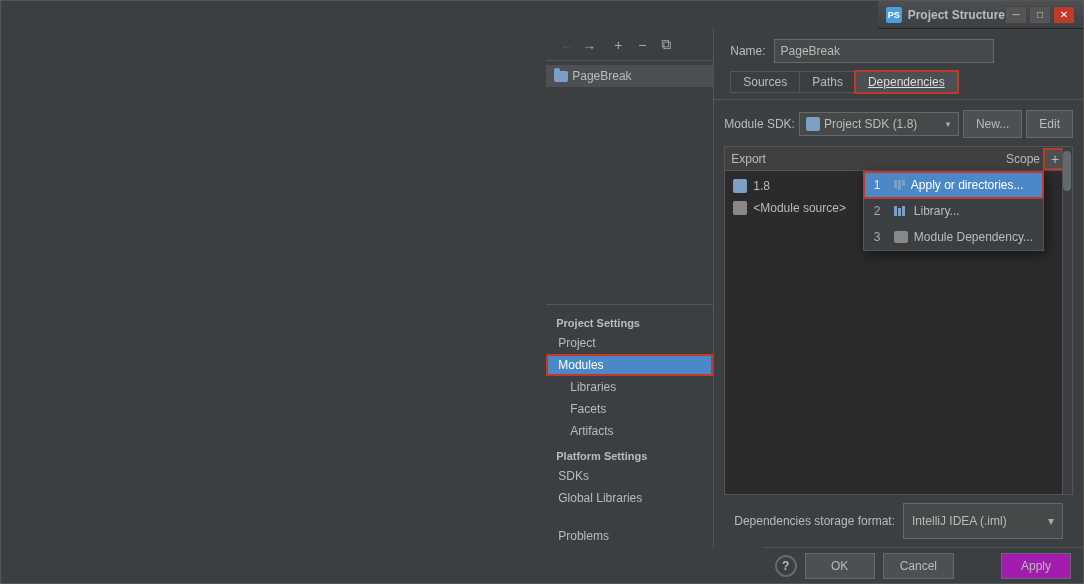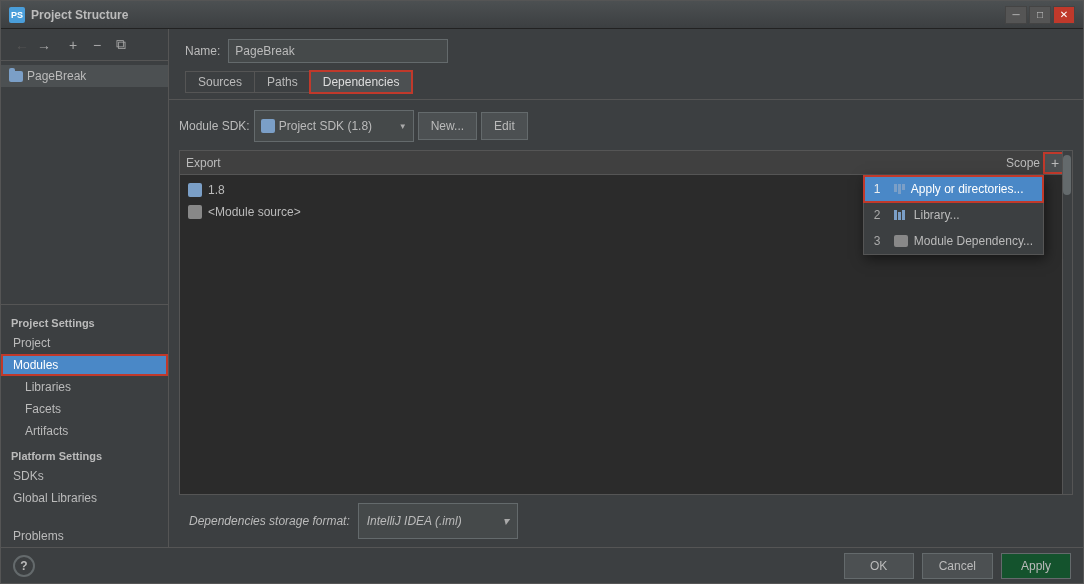--- a/index.html
+++ b/index.html
@@ -15,20 +15,21 @@
       overflow: hidden;
     }
 
     .window {
       width: 1084px;
       height: 584px;
       background: #3c3f41;
       border: 1px solid #555;
       display: flex;
       flex-direction: column;
+      align-items: flex-end;
     }
 
     .title-bar {
       background: linear-gradient(to bottom, #4c5052, #3c3f41);
       height: 28px;
       display: flex;
       align-items: center;
       padding: 0 8px;
       border-bottom: 1px solid #222;
       flex-shrink: 0;
@@ -237,20 +238,21 @@
 
     .tab.active {
       background: #4c5052;
       border-bottom: 1px solid #4c5052;
       color: #dddddd;
     }
 
     .tab.has-border-red {
       outline: 2px solid #c0392b;
       outline-offset: -1px;
+      text-decoration: underline;
     }
 
     
     .deps-content {
       flex: 1;
       display: flex;
       flex-direction: column;
       padding: 10px 10px 0;
       overflow: hidden;
     }
@@ -268,21 +270,21 @@
     }
 
     .sdk-dropdown {
       display: flex;
       align-items: center;
       background: #45494a;
       border: 1px solid #646a6c;
       color: #bbbbbb;
       padding: 2px 6px;
       font-size: 12px;
-      height: 32px;
+      height: 24px;
       cursor: pointer;
       gap: 4px;
       min-width: 160px;
     }
 
     .sdk-dropdown-icon {
       width: 14px;
       height: 14px;
       background: #7b9fc7;
       border-radius: 2px;
@@ -430,21 +432,20 @@
       background: #7b9fc7;
     }
 
     
     .storage-row {
       display: flex;
       align-items: center;
       gap: 8px;
       padding: 8px 10px;
       flex-shrink: 0;
-      font-style: italic;
     }
 
     .storage-label {
       color: #bbbbbb;
       font-size: 12px;
     }
 
     .storage-dropdown {
       display: flex;
       align-items: center;
@@ -502,21 +503,22 @@
       height: 26px;
       cursor: pointer;
       min-width: 70px;
     }
 
     .action-btn.ok {
       background: #4c5052;
     }
 
     .action-btn.apply {
-      background: #14532d;
+      background: #a21caf;
+      margin-left: 39px;
     }
 
     
     .deps-table-container::-webkit-scrollbar {
       width: 8px;
     }
 
     .scrollbar-track {
       position: absolute;
       right: 0;

